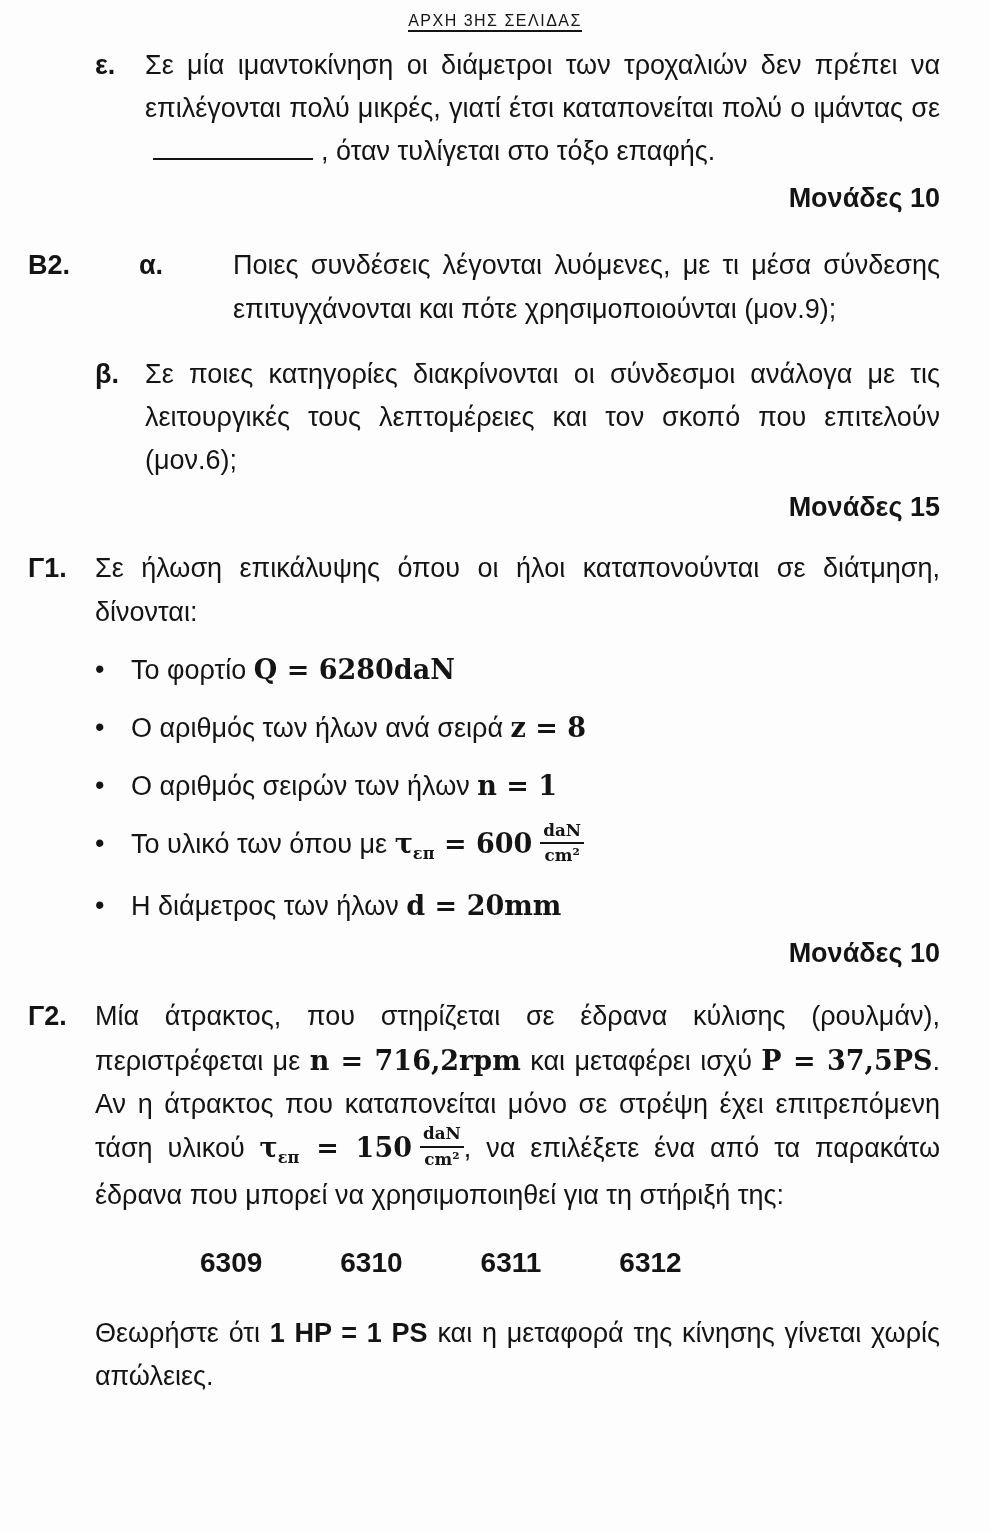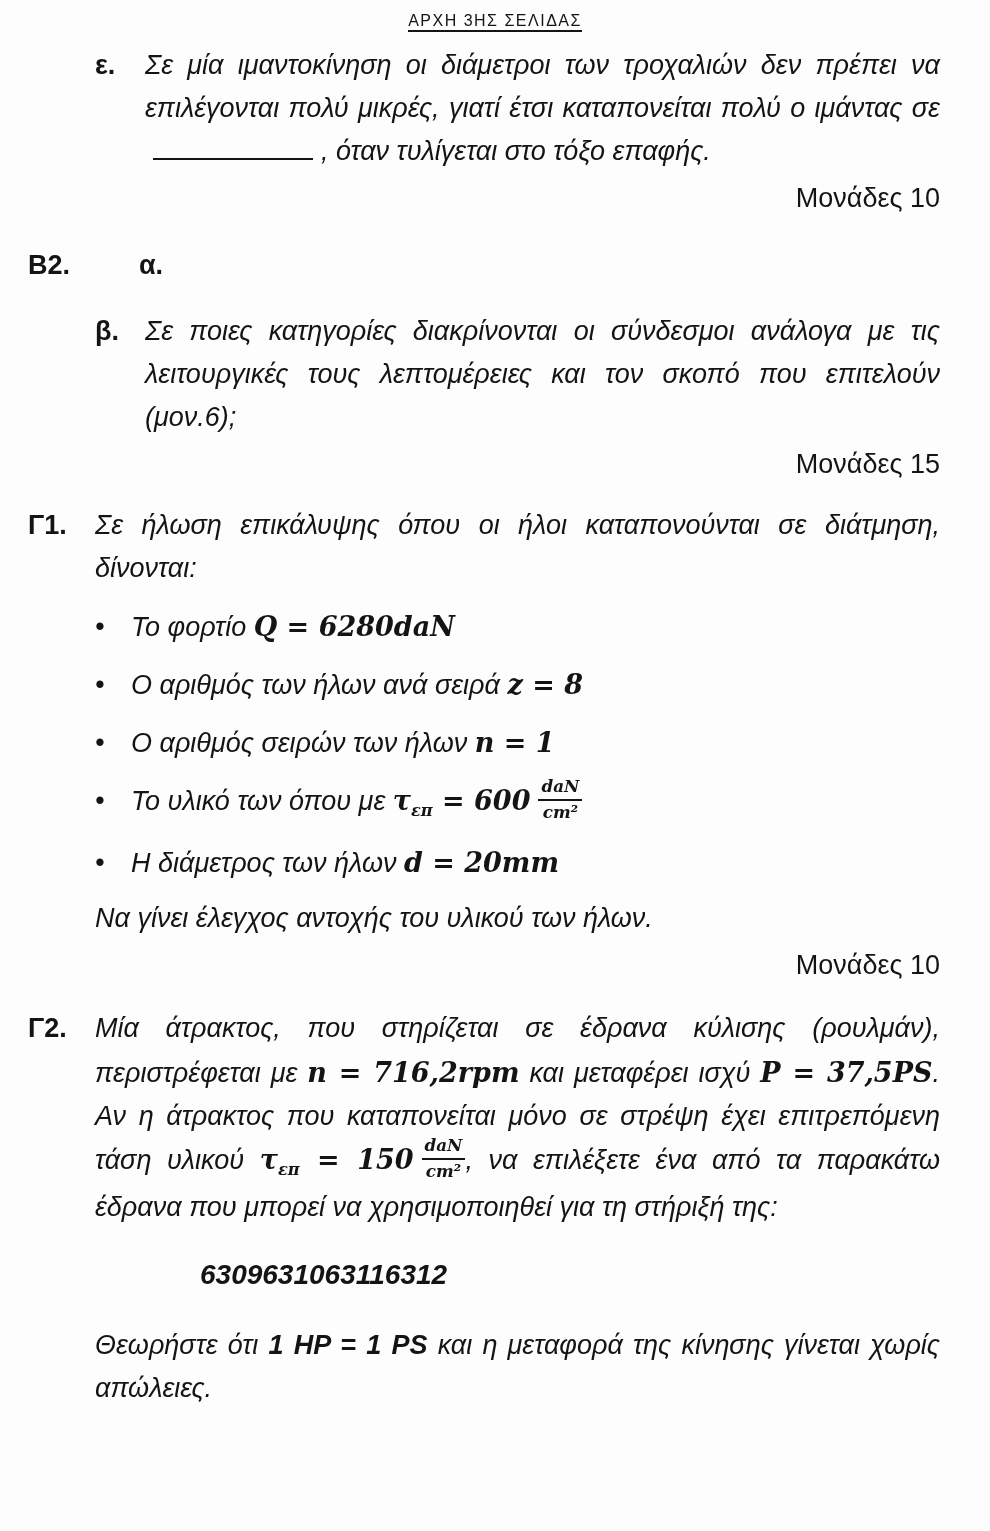--- a/index.html
+++ b/index.html
@@ -8,23 +8,23 @@
     background:#fdfdfd;color:#141414;
     font-family:"Liberation Sans",sans-serif;
     font-size:27px;line-height:1.6;
     padding-top:8px;overflow:hidden;
   }
   .page-header,.page-footer{text-align:center;font-size:16px;}
   .u{border-bottom:2px solid currentColor;padding-bottom:1px;letter-spacing:1.5px;}
   .row{display:flex;align-items:flex-start;padding-right:50px;}
   .c1{flex:0 0 95px;padding-left:28px;box-sizing:border-box;font-weight:700;}
   .c2{flex:0 0 50px;font-weight:700;}
-  .body{flex:1;margin:0;font-style:italic;}
+  .body{flex:1;margin:0;}
   .just{text-align:justify;}
-  .marks{text-align:right;padding-right:50px;font-weight:400;margin-top:4px;}
+  .marks{text-align:right;padding-right:50px;font-weight:700;margin-top:4px;}
   .heading{padding-left:28px;font-weight:700;margin-top:32px;}
   .sec-e{margin-top:10px;}
   .sec-b2{margin-top:24px;gap:44px;}
   .sec-b2b{margin-top:22px;}
   .sec-g1{margin-top:18px;}
   .sec-g2{margin-top:20px;}
   .blank{
     display:inline-block;width:160px;height:1.0em;
     border-bottom:2px solid #141414;vertical-align:baseline;margin:0 8px;
   }
@@ -36,21 +36,21 @@
     font-size:0.62em;line-height:1.3;margin-left:8px;transform:translateY(-3px);
   }
   .frac .num{display:block;border-bottom:2px solid #141414;padding:0 3px 1px 3px;}
   .frac .den{display:block;padding-top:1px;}
   .bullets{margin-top:4px;}
   .bullet-row{display:flex;margin-top:14px;}
   .marker{flex:0 0 36px;}
   .b-body{flex:1;margin:0;}
   .outro{margin-top:12px;}
   .bearings{
-    display:flex;margin:24px 0 26px 105px;
+    display:flex;column-gap:78px;margin:24px 0 26px 105px;
     font-weight:700;font-size:28px;
   }
   .note{margin-top:4px;}
   .boldsans{font-weight:700;}
 </style>
 </head>
 <body>
 
 <div class="page">
 
@@ -61,20 +61,21 @@
   <section class="row sec-e">
     <span class="c1"></span>
     <span class="c2">ε.</span>
     <p class="body just"><span>Σε μία ιμαντοκίνηση οι διάμετροι των τροχαλιών δεν πρέπει να επιλέγονται πολύ μικρές, γιατί έτσι καταπονείται πολύ ο ιμάντας σε</span><span class="blank"></span><span>, όταν τυλίγεται στο τόξο επαφής.</span></p>
   </section>
   <div class="marks">Μονάδες 10</div>
 
   <section class="row sec-b2">
     <span class="c1">Β2.</span>
     <span class="c2">α.</span>
+    <p class="body just">Ποιες συνδέσεις λέγονται λυόμενες, με τι μέσα σύνδεσης επιτυγχάνονται και πότε χρησιμοποιούνται (μον.9);</p>
   </section>
 
   <section class="row sec-b2b">
     <span class="c1"></span>
     <span class="c2">β.</span>
     <p class="body just">Σε ποιες κατηγορίες διακρίνονται οι σύνδεσμοι ανάλογα με τις λειτουργικές τους λεπτομέρειες και τον σκοπό που επιτελούν (μον.6);</p>
   </section>
   <div class="marks">Μονάδες 15</div>
 
 
@@ -105,21 +106,20 @@
           <p class="b-body"><span>Το υλικό των όπου με </span><span class="math"><span>τ</span><sub class="math-sub">επ</sub><span> = 600</span></span><span class="frac"><span class="num">daN</span><span class="den">cm²</span></span></p>
         </div>
 
         <div class="bullet-row">
           <span class="marker">•</span>
           <p class="b-body"><span>Η διάμετρος των ήλων </span><span class="math">d = 20mm</span></p>
         </div>
 
       </div>
 
-      <p class="body outro" style="margin-bottom:0;">Να γίνει έλεγχος αντοχής του υλικού των ήλων.</p>
     </div>
   </section>
   <div class="marks">Μονάδες 10</div>
 
   <section class="row sec-g2">
     <span class="c1">Γ2.</span>
     <div class="body">
       <p class="body just" style="margin:0;"><span>Μία άτρακτος, που στηρίζεται σε έδρανα κύλισης (ρουλμάν), περιστρέφεται με </span><span class="math">n = 716,2rpm</span><span> και μεταφέρει ισχύ </span><span class="math">P = 37,5PS</span><span>. Αν η άτρακτος που καταπονείται μόνο σε στρέψη έχει επιτρεπόμενη τάση υλικού </span><span class="math"><span>τ</span><sub class="math-sub">επ</sub><span> = 150</span></span><span class="frac"><span class="num">daN</span><span class="den">cm²</span></span><span>, να επιλέξετε ένα από τα παρακάτω έδρανα που μπορεί να χρησιμοποιηθεί για τη στήριξή της:</span></p>
 
       <div class="bearings">

